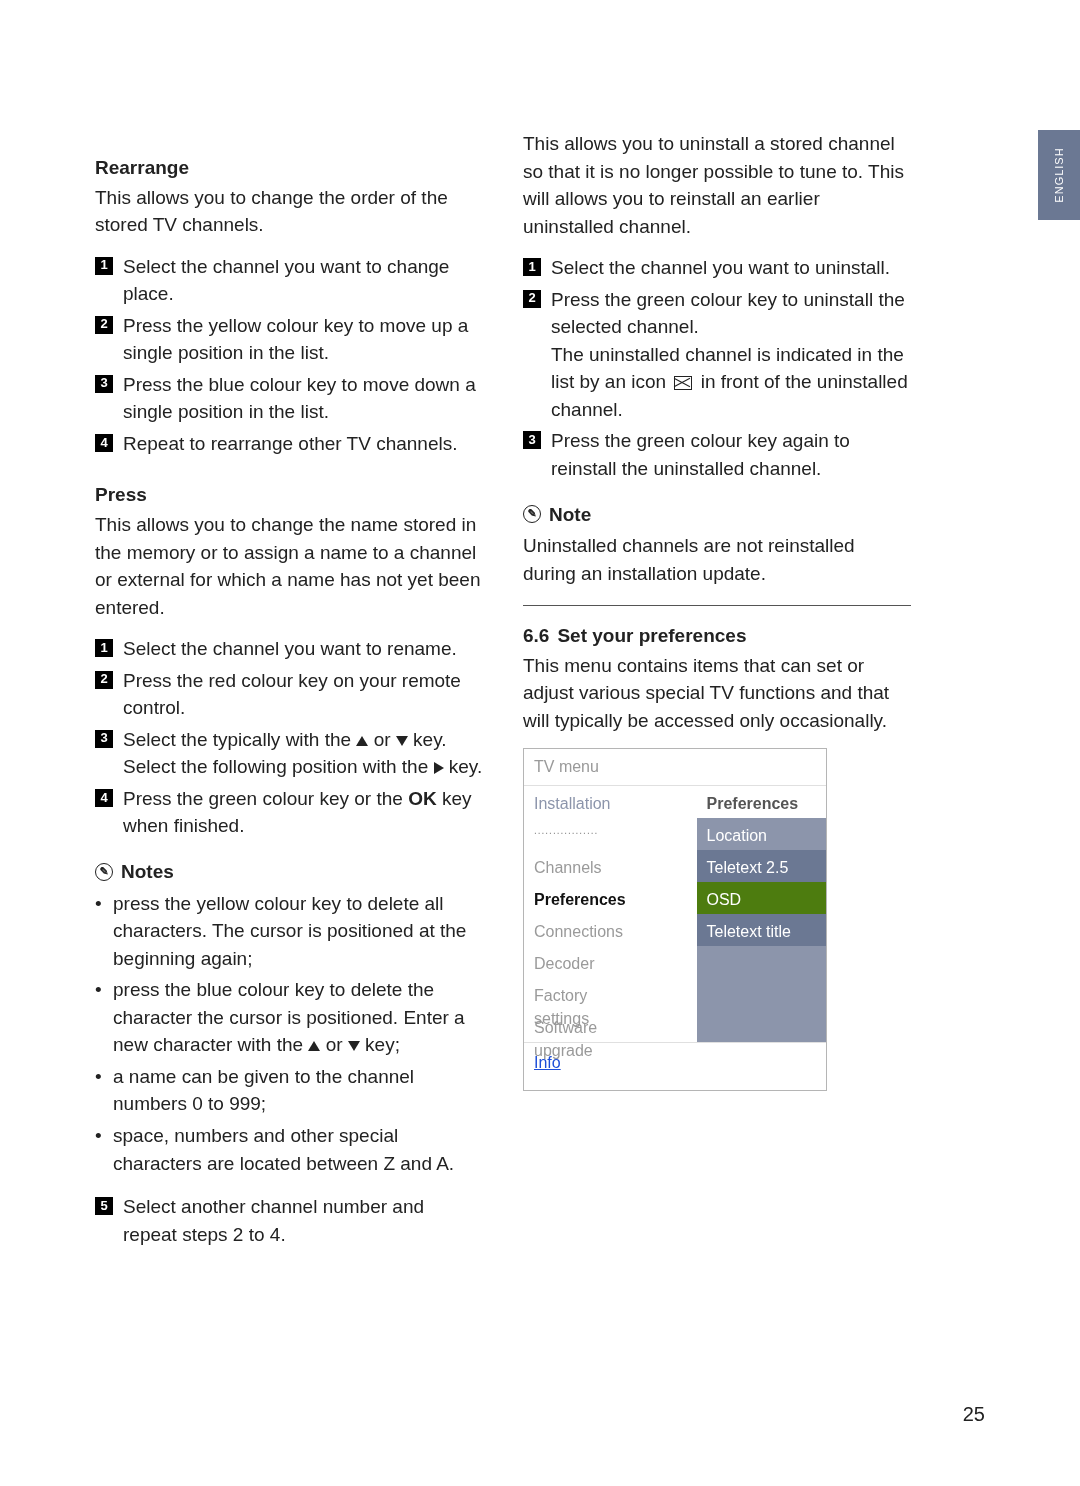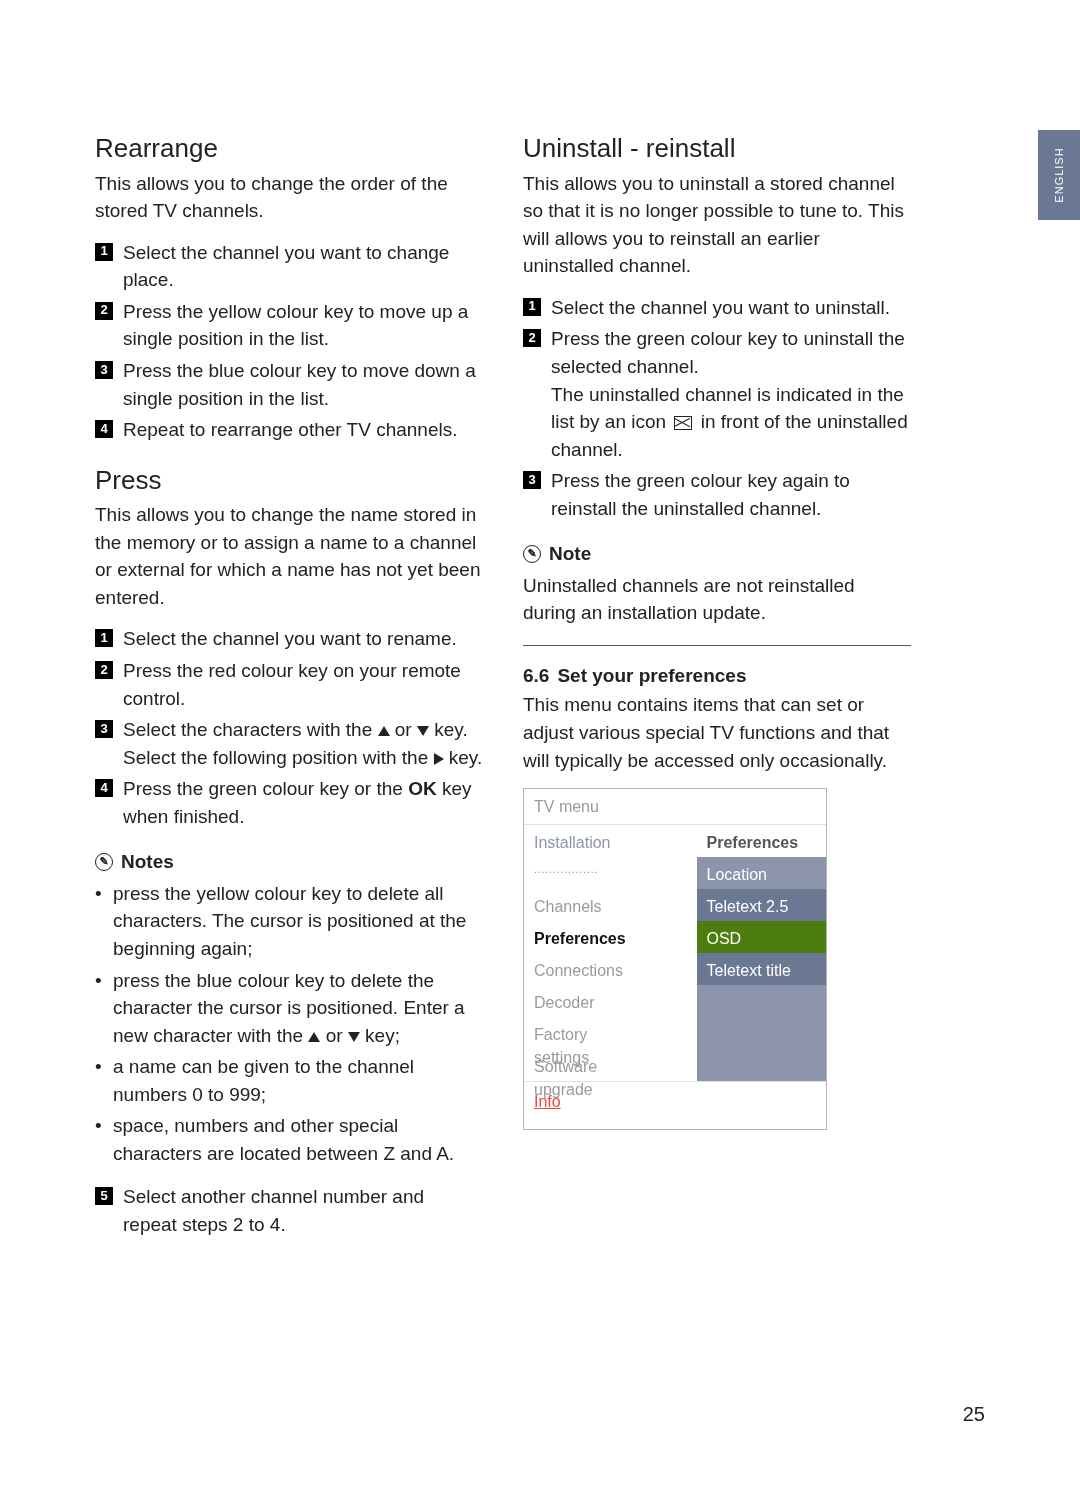--- a/index.html
+++ b/index.html
@@ -14,21 +14,21 @@
   }
   .page {
     display: flex;
     gap: 40px;
   }
   .col {
     width: 388px;
     font-size: 19px;
     line-height: 1.45;
   }
-  h3 { font-size: 26px; font-weight: normal; margin-bottom: 2px; }
+  h3 { font-size: 19px; font-weight: bold; margin-bottom: 2px; margin-top: 24px; }
   .sec-num { font-weight: bold; margin-right: 8px; }
   p { margin-bottom: 14px; }
   .step-list { list-style: none; margin-bottom: 18px; }
   .step-item { display: flex; align-items: flex-start; margin-bottom: 4px; }
   .step-badge {
     display: inline-flex;
     width: 18px; height: 18px;
     background: #000;
     color: #fff;
     font-size: 13px;
@@ -121,21 +121,21 @@
   .tv-menu-left { width: 50%; text-align:left; }
   .tv-menu-right { width: 50%; }
   .tv-menu-left .row { padding: 6px 10px; height: 32px; text-align:left;}
   .tv-menu-right .row { padding: 6px 10px; height: 32px; color: #fff; }
   .dots { color: #888; letter-spacing: 1px; font-size: 10px; }
   .row.sel-left { color: #111; font-weight: bold; background:#fff; }
   .row.g-dim  { background: #8c95ab; }
   .row.g-norm { background: #6b7893; }
   .row.g-sel  { background: #4d7c0f; }
   .row.blank-r { background: #8c95ab; }
-  .tv-menu-info { padding: 8px 10px 16px; color: #ef4444; border-top: 1px solid #e0e0e0; text-decoration: underline; }
+  .tv-menu-info { padding: 8px 10px 16px; color: #1d4ed8; border-top: 1px solid #e0e0e0; text-decoration: underline; }
   .tv-menu-right .row:first-child{background:#fff;color:#555;font-weight:bold;}
 </style>
 </head>
 <body>
 
 <div class="lang-tab">
     <span>ENGLISH</span>
   </div>
 
 <div class="page">
@@ -171,21 +171,21 @@
           <span class="step-badge">1</span>
           <span class="step-text">Select the channel you want to rename.</span>
         </li>
       <li class="step-item">
           <span class="step-badge">2</span>
           <span class="step-text">Press the red colour key on your remote control.</span>
         </li>
       <li class="step-item">
           <span class="step-badge">3</span>
         <span class="step-text">
-          <span>Select the characters with the </span><span class="tri-up"></span><span> or </span><span class="tri-down"></span><span> key. Select the following position with the </span><span class="tri-right"></span><span> key.</span>
+          <span>Select the typically with the </span><span class="tri-up"></span><span> or </span><span class="tri-down"></span><span> key. Select the following position with the </span><span class="tri-right"></span><span> key.</span>
         </span>
       </li>
       <li class="step-item">
           <span class="step-badge">4</span>
         <span class="step-text">
           <span>Press the green colour key or the </span><b>OK</b><span> key when finished.</span>
         </span>
       </li>
     </ul>
 
@@ -216,21 +216,20 @@
 
     <ul class="step-list">
       <li class="step-item">
           <span class="step-badge">5</span>
           <span class="step-text">Select another channel number and repeat steps 2 to 4.</span>
         </li>
     </ul>
   </div>
 
   <div class="col">
-    <h3>Uninstall - reinstall</h3>
     <p>This allows you to uninstall a stored channel so that it is no longer possible to tune to. This will allows you to reinstall an earlier uninstalled channel.</p>
 
     <ul class="step-list">
       <li class="step-item">
           <span class="step-badge">1</span>
           <span class="step-text">Select the channel you want to uninstall.</span>
         </li>
       <li class="step-item">
           <span class="step-badge">2</span>
         <span class="step-text">

